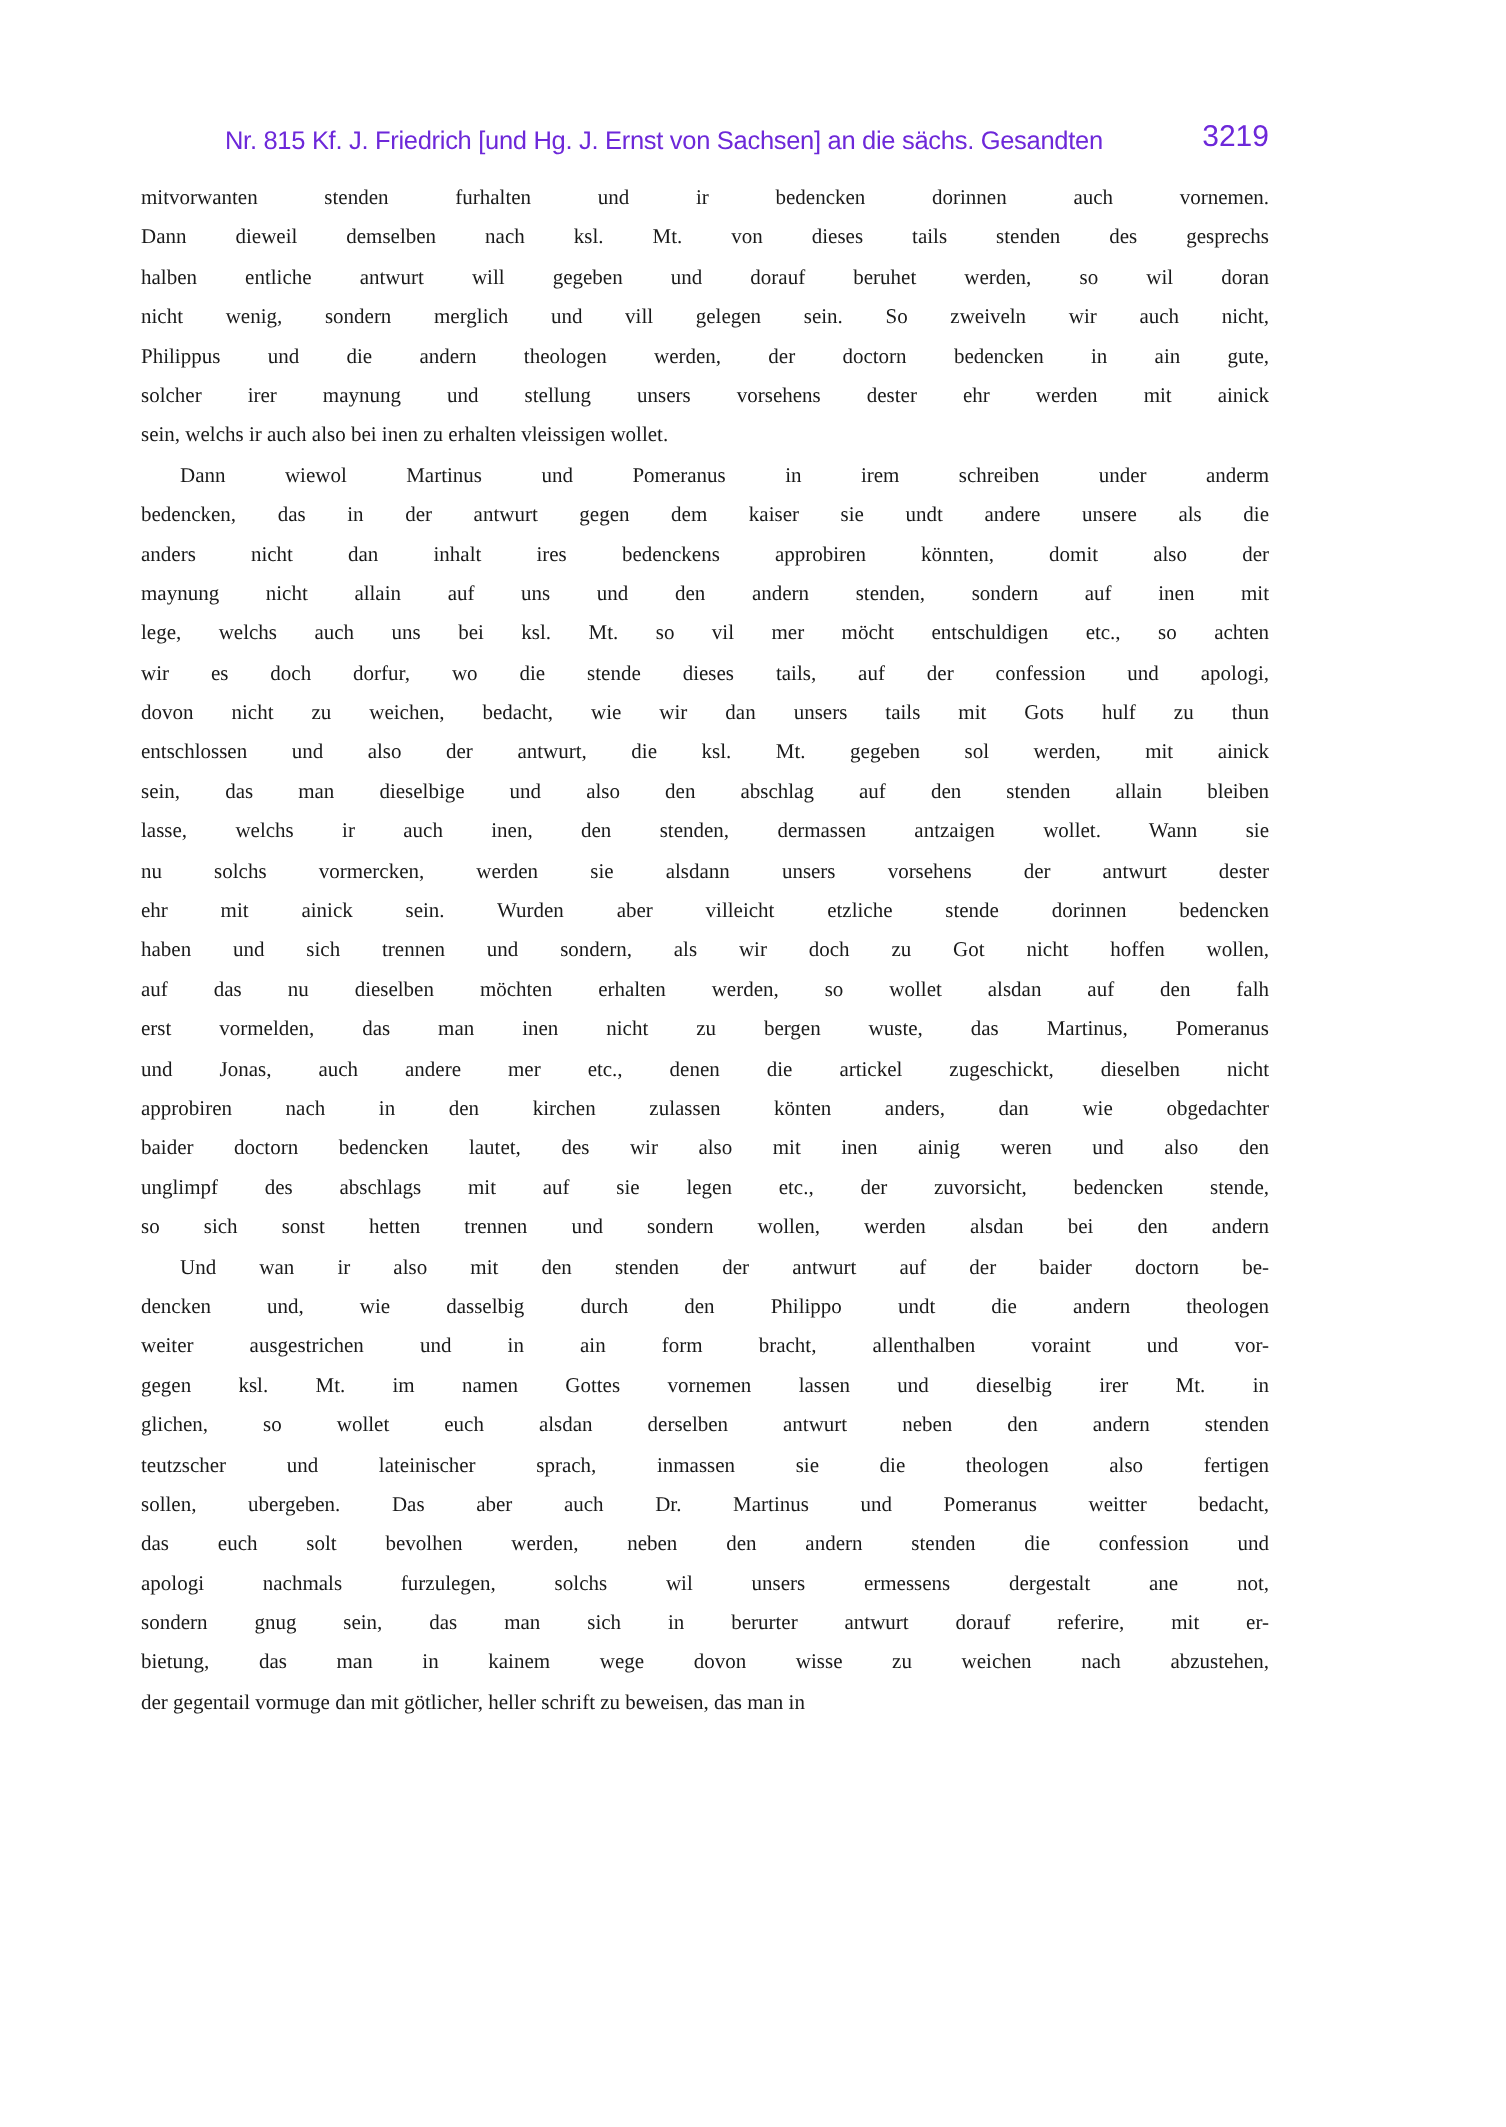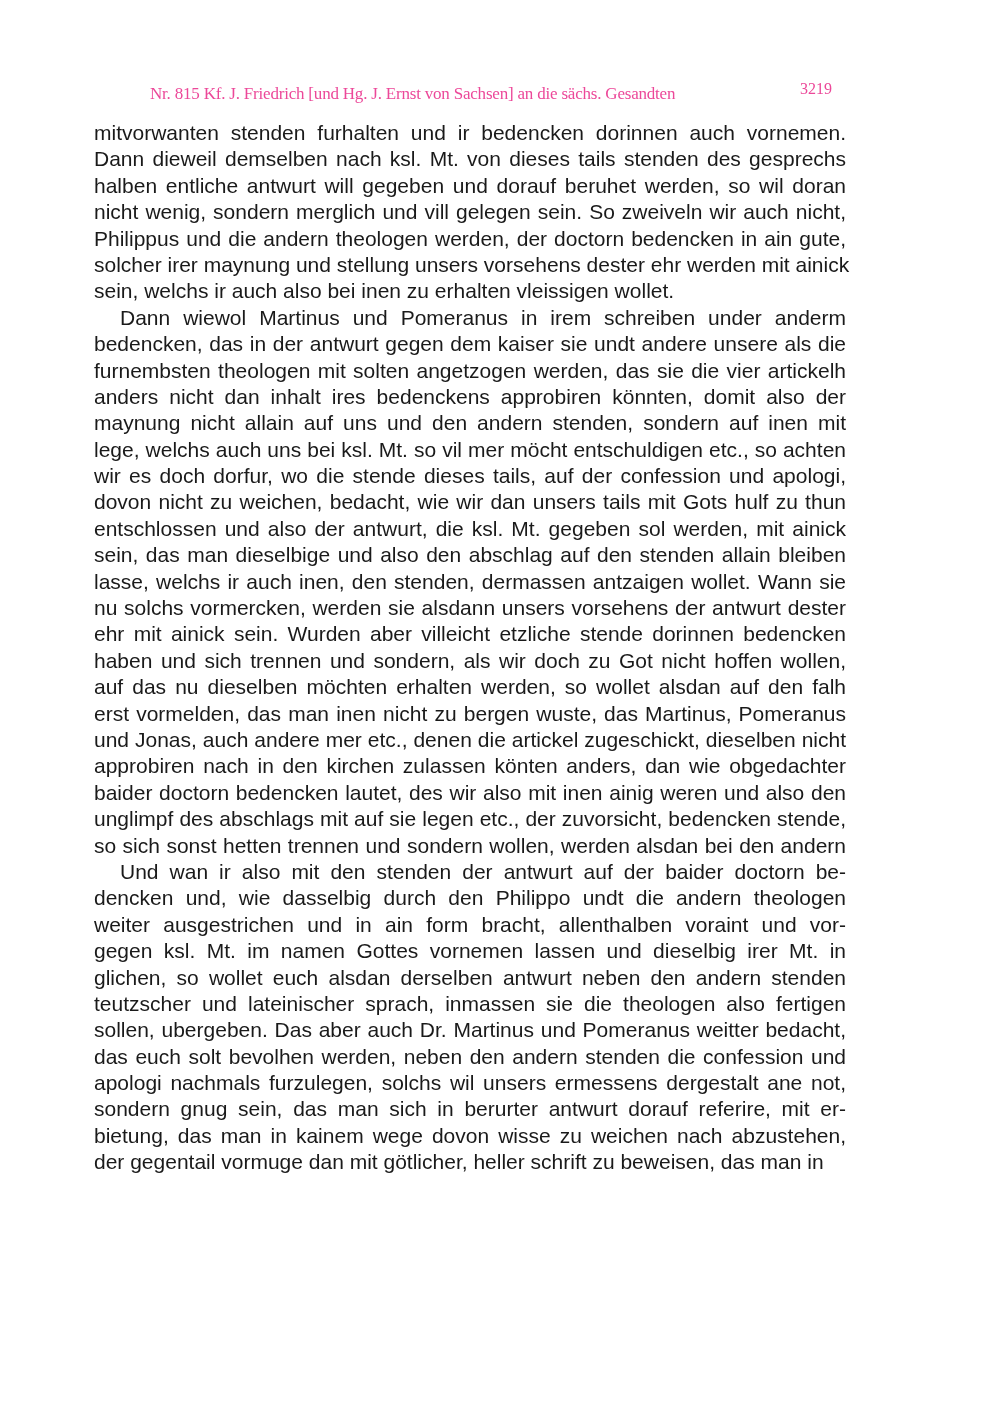--- a/index.html
+++ b/index.html
@@ -1,23 +1,23 @@
 <!DOCTYPE html>
 <html><head>
   <meta charset="utf-8">
   <style>
     html, body { margin: 0; padding: 0; background: #ffffff; }
     body { width: 1004px; height: 1418px; position: relative; overflow: hidden; }
     .page { position: absolute; left: 0; top: 0; width: 1004px; height: 1418px; background: #fff; }
     .header { position: absolute; left: 150px; top: 80px; width: 700px; height: 30px;
-      font-family: Liberation Serif, serif; color: #ec4899; white-space: nowrap; }
+      font-family: Liberation Sans, sans-serif; color: #6d28d9; white-space: nowrap; }
     .header .running { position: absolute; left: 0; top: 4px; font-size: 17px; letter-spacing: -0.2px; }
-    .header .pageno { position: absolute; right: 18px; top: 0; font-size: 16px; }
+    .header .pageno { position: absolute; right: 4px; top: 0; font-size: 20px; }
     .body { position: absolute; left: 94px; top: 120px; width: 752px;
-      font-family: Liberation Sans, sans-serif; color: #1a1a1a; font-size: 21px; }
+      font-family: Liberation Serif, serif; color: #1a1a1a; font-size: 14px; }
     .line { height: 26.4px; line-height: 26.4px; white-space: nowrap; text-align: justify; text-align-last: justify; overflow: visible; }
     .line.last { text-align-last: left; }
     .line.indent { padding-left: 26px; }
   </style>
 </head>
 <body>
 
 <div class="page">
   <div class="header">
     <span class="running">Nr. 815 Kf. J. Friedrich [und Hg. J. Ernst von Sachsen] an die sächs. Gesandten</span>
@@ -29,21 +29,20 @@
         <div class="line">Dann dieweil demselben nach ksl. Mt. von dieses tails stenden des gesprechs</div>
         <div class="line">halben entliche antwurt will gegeben und dorauf beruhet werden, so wil doran</div>
         <div class="line">nicht wenig, sondern merglich und vill gelegen sein. So zweiveln wir auch nicht,</div>
         <div class="line">Philippus und die andern theologen werden, der doctorn bedencken in ain gute,</div>
         <div class="line">solcher irer maynung und stellung unsers vorsehens dester ehr werden mit ainick</div>
         <div class="line last">sein, welchs ir auch also bei inen zu erhalten vleissigen wollet.</div>
       </div>
       <div>
         <div class="line indent">Dann wiewol Martinus und Pomeranus in irem schreiben under anderm</div>
         <div class="line">bedencken, das in der antwurt gegen dem kaiser sie undt andere unsere als die</div>
-        <div class="line">furnembsten theologen mit solten angetzogen werden, das sie die vier artickelh</div>
         <div class="line">anders nicht dan inhalt ires bedenckens approbiren könnten, domit also der</div>
         <div class="line">maynung nicht allain auf uns und den andern stenden, sondern auf inen mit</div>
         <div class="line">lege, welchs auch uns bei ksl. Mt. so vil mer möcht entschuldigen etc., so achten</div>
         <div class="line">wir es doch dorfur, wo die stende dieses tails, auf der confession und apologi,</div>
         <div class="line">dovon nicht zu weichen, bedacht, wie wir dan unsers tails mit Gots hulf zu thun</div>
         <div class="line">entschlossen und also der antwurt, die ksl. Mt. gegeben sol werden, mit ainick</div>
         <div class="line">sein, das man dieselbige und also den abschlag auf den stenden allain bleiben</div>
         <div class="line">lasse, welchs ir auch inen, den stenden, dermassen antzaigen wollet. Wann sie</div>
         <div class="line">nu solchs vormercken, werden sie alsdann unsers vorsehens der antwurt dester</div>
         <div class="line">ehr mit ainick sein. Wurden aber villeicht etzliche stende dorinnen bedencken</div>

